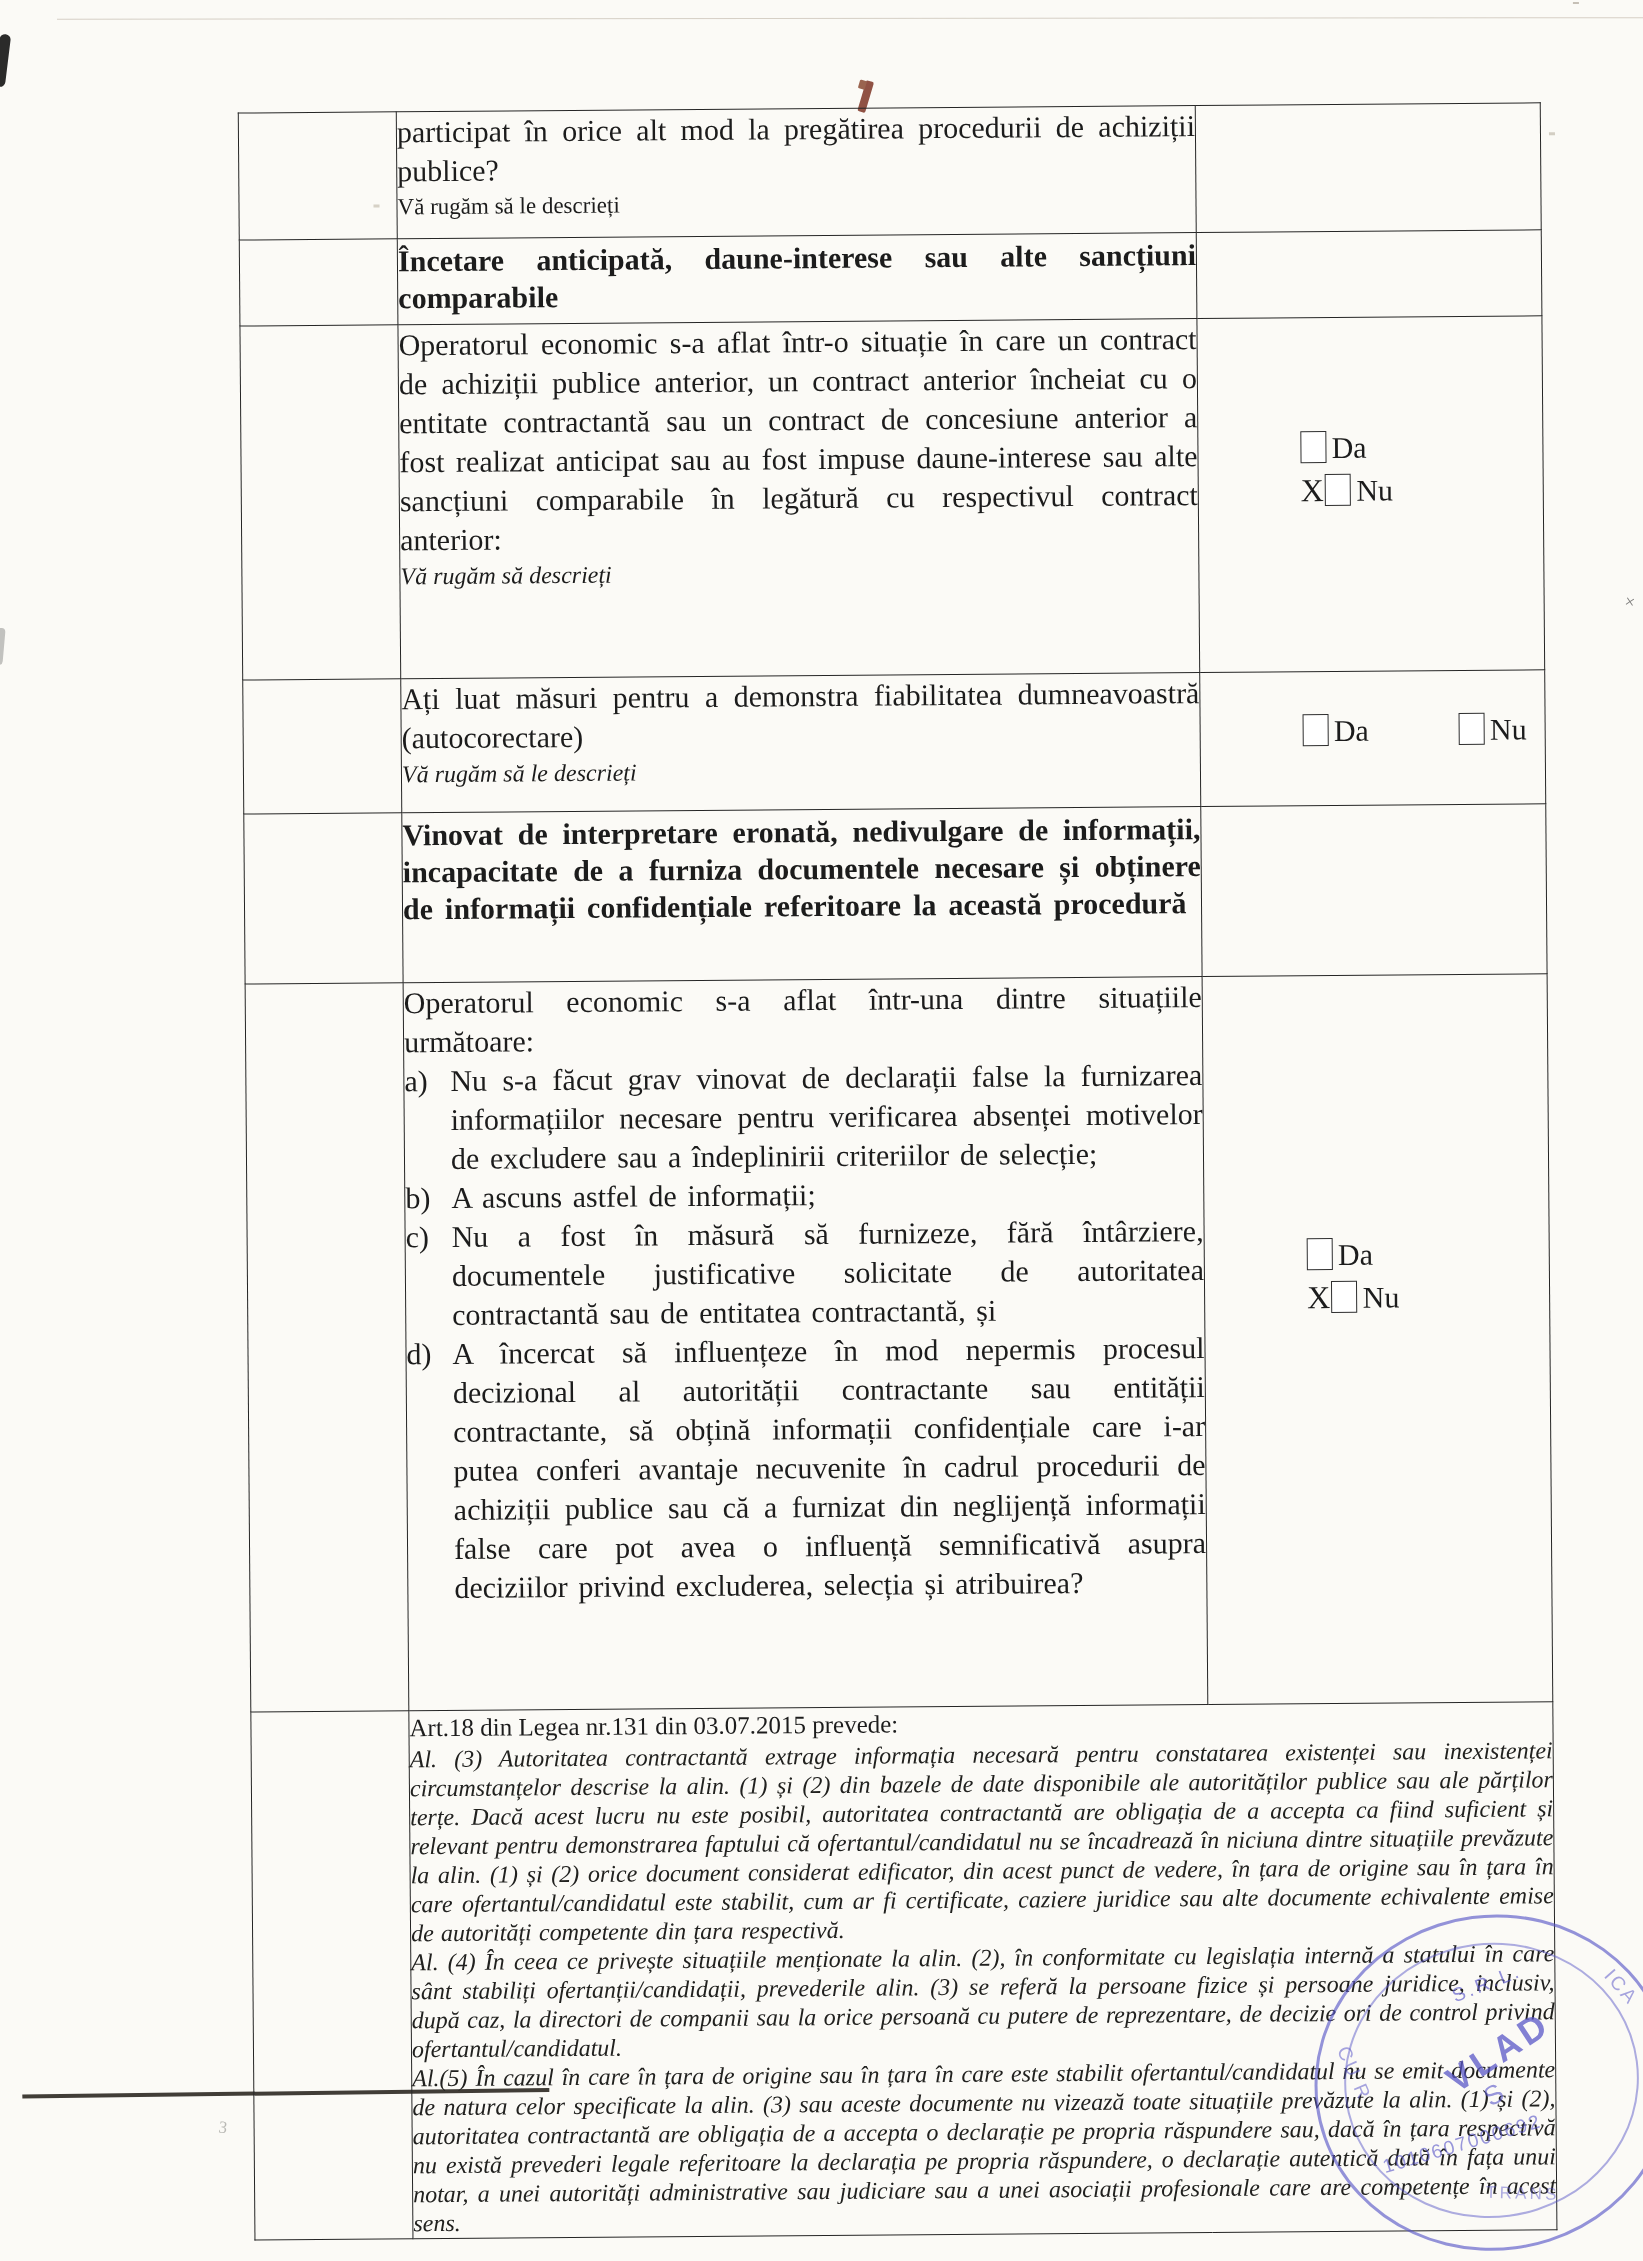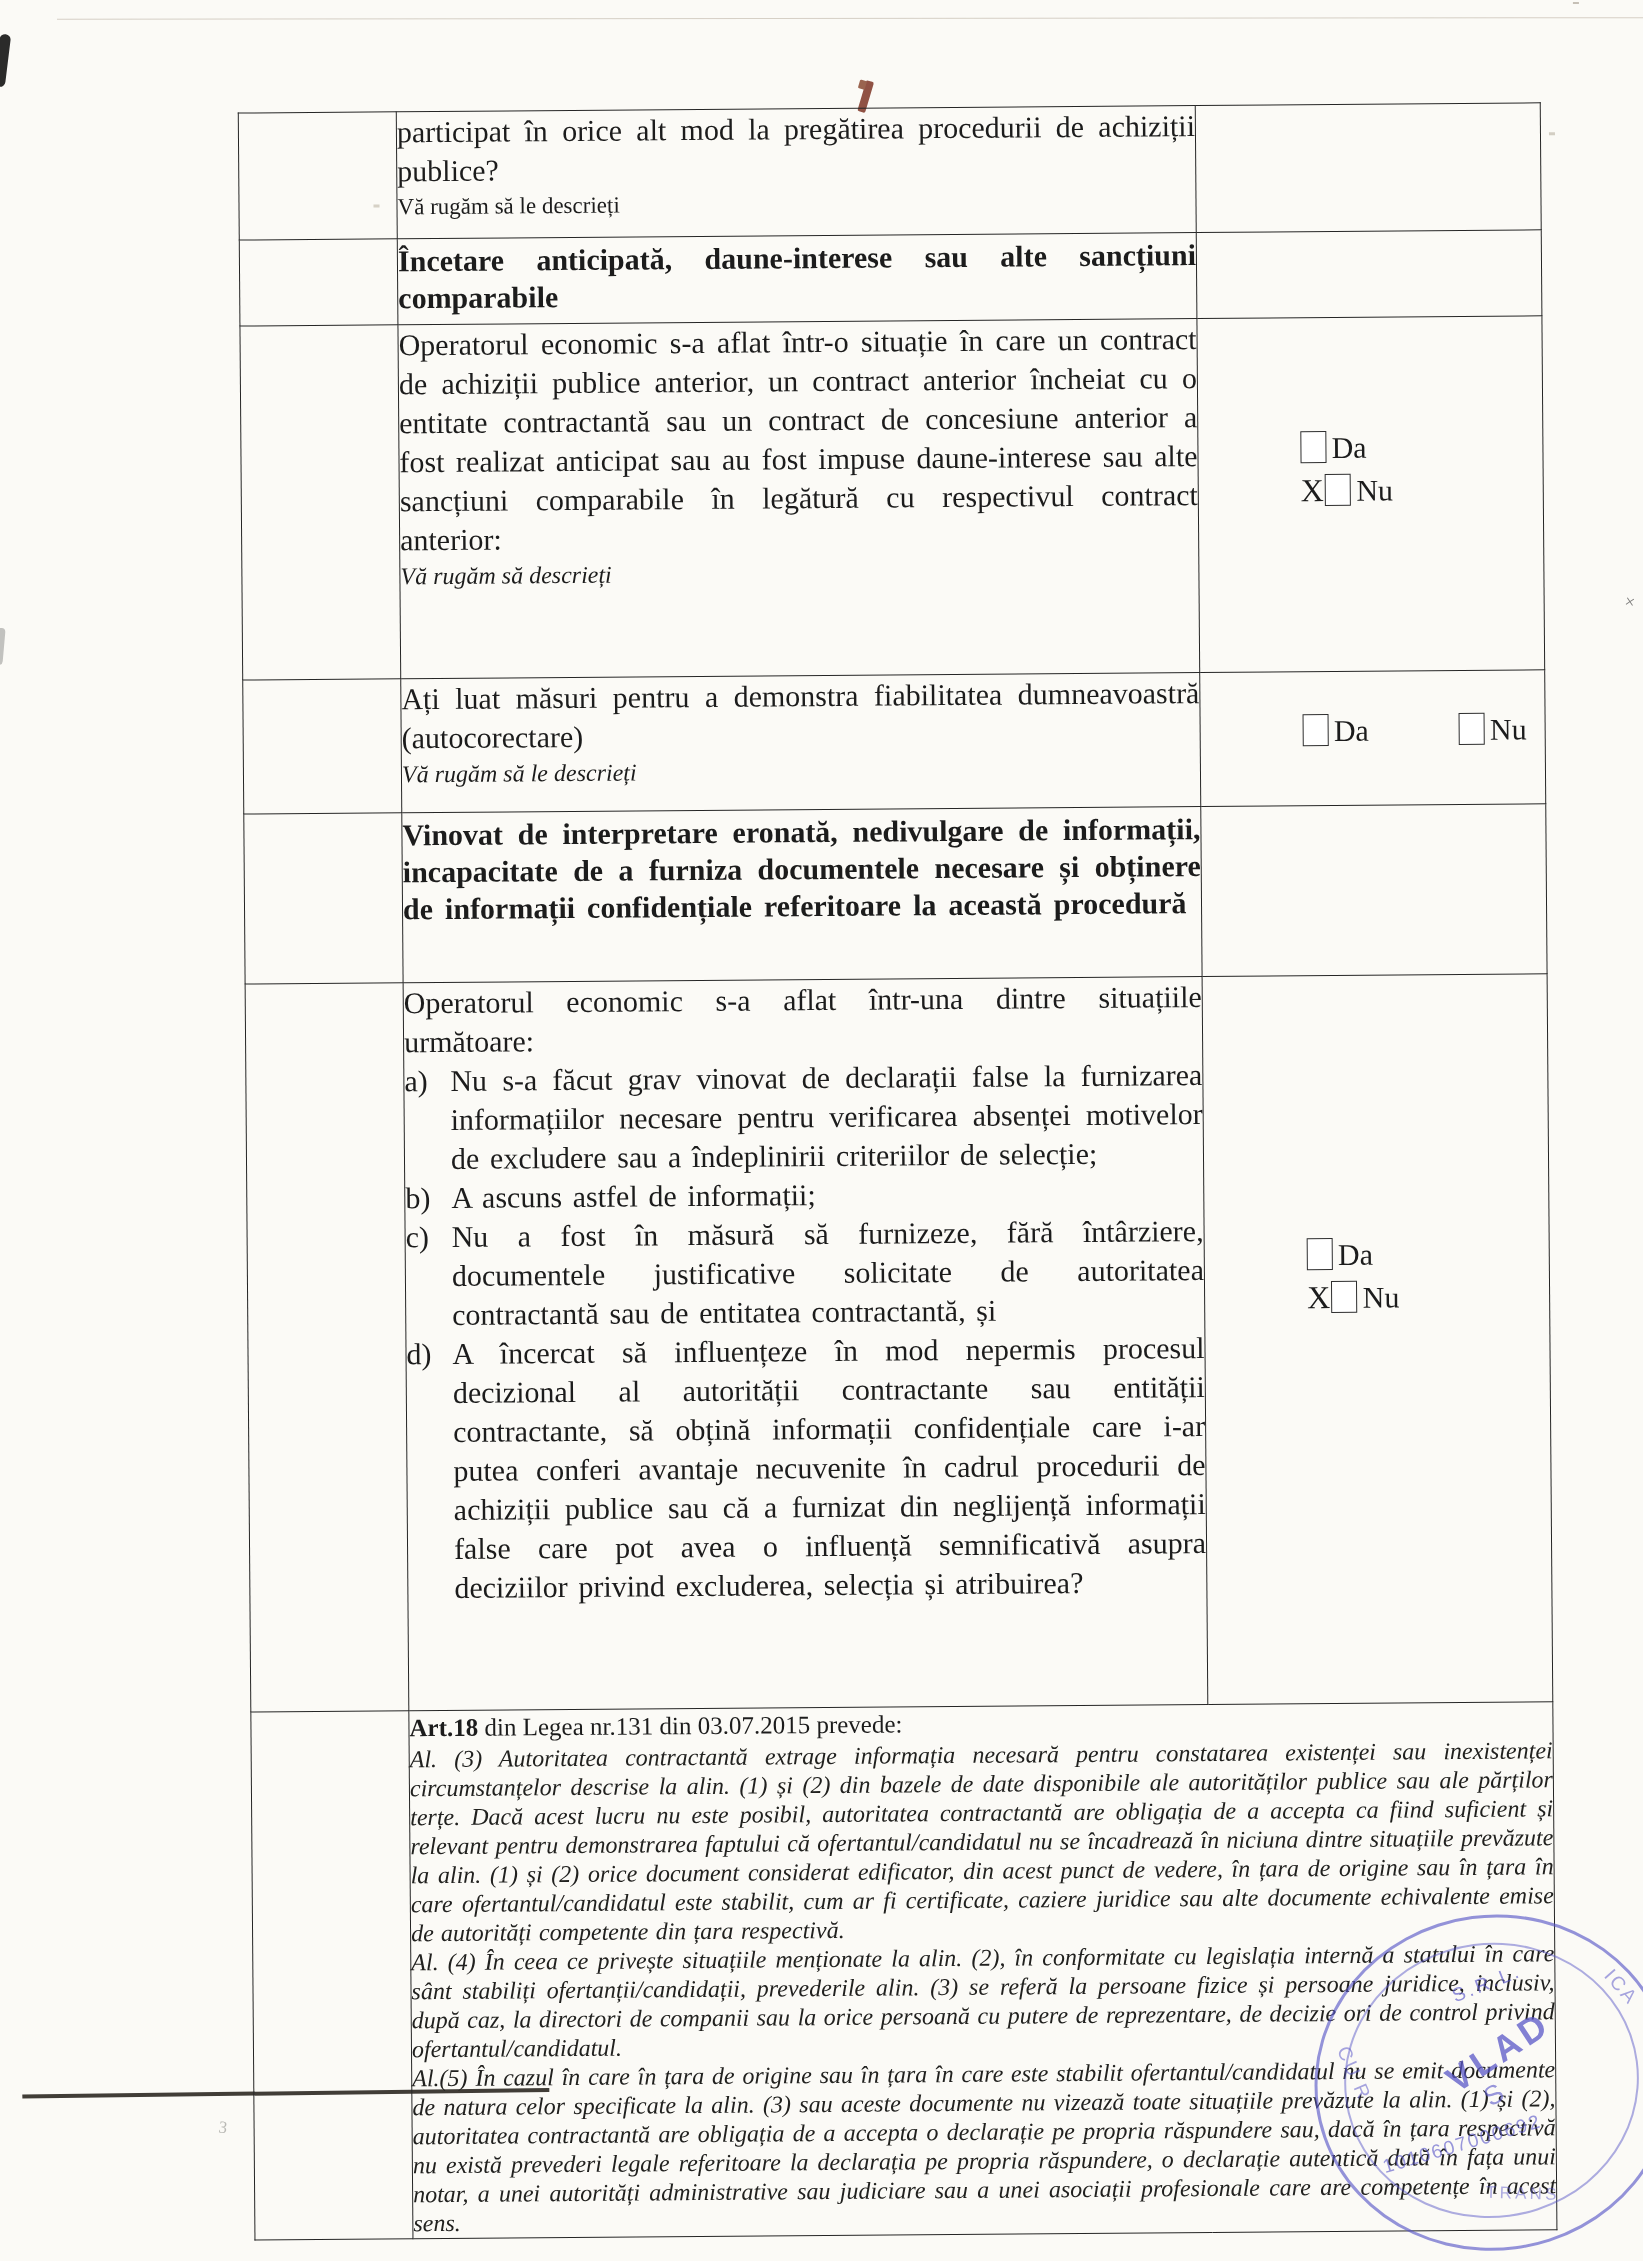--- a/index.html
+++ b/index.html
@@ -70,21 +70,21 @@
   .ansline{font-size:30px;line-height:43px;white-space:nowrap;}
   .cb{display:inline-block;width:24px;height:30px;border:1.9px solid #2e2e2e;
     vertical-align:-5.2px;margin-right:5.2px;background:#fff;cursor:pointer;}
   .xmark{font-size:32px;margin-right:1.3px;}
   .ans-stack-r3{margin:108px 0 0 102px;}
   .ans-stack-r6{margin:257px 0 0 102px;}
   .ans-row-r4{display:flex;justify-content:space-between;margin-top:37px;padding:0 18px 0 102px;}
   
   td.clegal{padding:6.4px 18px 10.3px 45px;}
   .artline{font-size:25px;line-height:34px;}
-  .artline b{font-weight:bold;text-align:right;}
+  .artline b{font-weight:normal;text-align:right;}
   .legal{font-style:italic;font-size:24px;line-height:29px;text-align:justify;word-spacing:1.3px;color:#21211f;}
   
   .stamp{
     position:absolute;left:1302px;top:1916px;width:365px;height:343px;
     color:#5a57c8;transform:rotate(-7deg);opacity:.88;
     pointer-events:none;
   }
   .ring-outer{position:absolute;left:3.9px;top:3.9px;width:353px;height:330px;
     border:3.2px solid rgba(88,86,199,.72);border-radius:50%;}
   .ring-inner{position:absolute;left:34px;top:32px;width:291px;height:271px;

